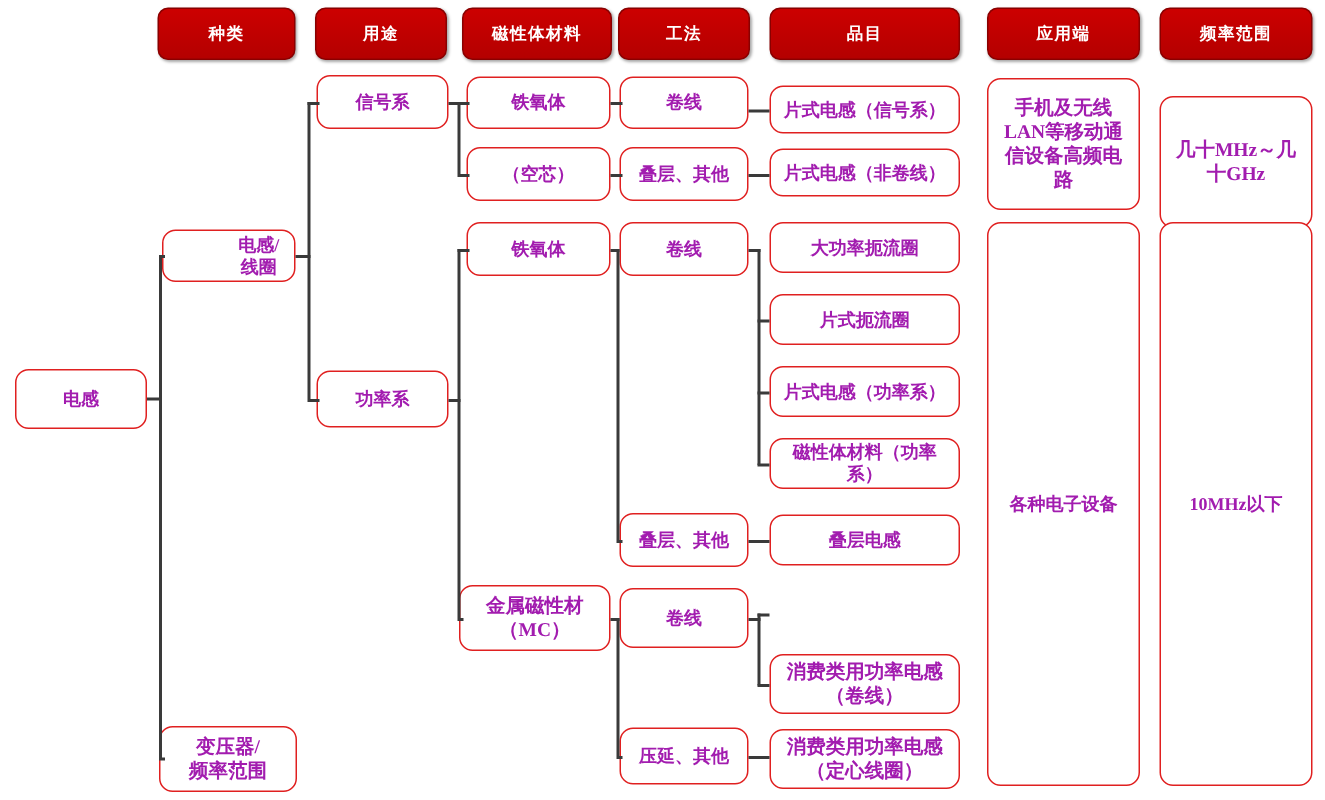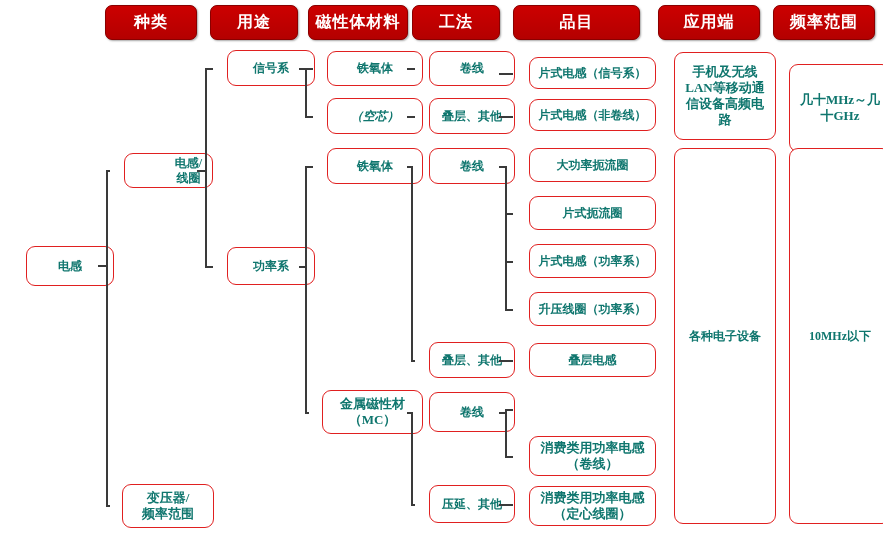--- a/index.html
+++ b/index.html
@@ -20,47 +20,46 @@
 
   
   .hdr {
     position: absolute;
     background: #c00000;
     background-image: linear-gradient(180deg, #cc0000 0%, #b40000 100%);
     border: 1px solid #8a0000;
     border-radius: 7px;
     color: #ffffff;
     font-weight: bold;
-    font-size: 16px;
+    font-size: 11px;
     letter-spacing: 1px;
     display: flex;
     align-items: center;
     justify-content: center;
     box-shadow: 1px 1px 2px rgba(0,0,0,0.35);
     height: 35px;
     top: 5px;
   }
 
   
   .node {
     position: absolute;
     background: #ffffff;
     border: 1.6px solid #e02020;
     border-radius: 9px;
-    color: #0f766e;
+    color: #a21caf;
     font-size: 12px;
     line-height: 1.25;
     display: flex;
     align-items: center;
     justify-content: center;
     text-align: center;
     padding: 2px 4px;
     white-space: pre-line;
     font-weight: 600;
-    margin-left: 16px;
   }
   .node.tall { border-width: 1.6px; }
   .node.small { font-size: 13px; }
 
   
   .ln {
     position: absolute;
     background: #3a3a3a;
   }
   .ln.h { height: 1.6px; }
@@ -91,21 +90,21 @@
 
   <div class="node" style="left:211px; top:50px;  width:88px; height:36px;">信号系</div>
   <div class="node" style="left:211px; top:247px; width:88px; height:38px;">功率系</div>
 
   <div class="ln h" style="left:197px; top:170px; width:10px;"></div>
   <div class="ln v" style="left:205px; top:68px;  height:198px;"></div>
   <div class="ln h" style="left:205px; top:68px;  width:8px;"></div>
   <div class="ln h" style="left:205px; top:266px; width:8px;"></div>
 
   <div class="node" style="left:311px; top:51px;  width:96px; height:35px;">铁氧体</div>
-  <div class="node" style="left:311px; top:98px;  width:96px; height:36px;font-style:italic;">（空芯）</div>
+  <div class="node" style="left:311px; top:98px;  width:96px; height:36px;">（空芯）</div>
   <div class="node" style="left:311px; top:148px; width:96px; height:36px;">铁氧体</div>
   <div class="node small" style="left:306px; top:390px; width:101px; height:44px;">金属磁性材
 （MC）</div>
 
   <div class="ln h" style="left:299px; top:68px;  width:8px;"></div>
   <div class="ln v" style="left:305px; top:68px;  height:48px;"></div>
   <div class="ln h" style="left:305px; top:68px;  width:8px;"></div>
   <div class="ln h" style="left:305px; top:116px; width:8px;"></div>
 
   <div class="ln h" style="left:299px; top:266px; width:8px;"></div>
@@ -129,21 +128,21 @@
 
   <div class="ln h" style="left:407px; top:412px; width:6px;"></div>
   <div class="ln v" style="left:411px; top:412px; height:92px;"></div>
   <div class="ln h" style="left:411px; top:504px; width:4px;"></div>
 
   <div class="node" style="left:513px; top:57px;  width:127px; height:32px;">片式电感（信号系）</div>
   <div class="node" style="left:513px; top:99px;  width:127px; height:32px;">片式电感（非卷线）</div>
   <div class="node" style="left:513px; top:148px; width:127px; height:34px;">大功率扼流圈</div>
   <div class="node" style="left:513px; top:196px; width:127px; height:34px;">片式扼流圈</div>
   <div class="node" style="left:513px; top:244px; width:127px; height:34px;">片式电感（功率系）</div>
-  <div class="node" style="left:513px; top:292px; width:127px; height:34px;">升压线圈（功率系）</div>
+  <div class="node" style="left:513px; top:292px; width:127px; height:34px;">磁性体材料（功率系）</div>
   <div class="node" style="left:513px; top:343px; width:127px; height:34px;">叠层电感</div>
   <div class="node small" style="left:513px; top:436px; width:127px; height:40px;">消费类用功率电感
 （卷线）</div>
   <div class="node small" style="left:513px; top:486px; width:127px; height:40px;">消费类用功率电感
 （定心线圈）</div>
 
   <div class="ln h" style="left:499px; top:73px; width:14px;"></div>
 
   <div class="ln h" style="left:499px; top:116px; width:14px;"></div>
 

